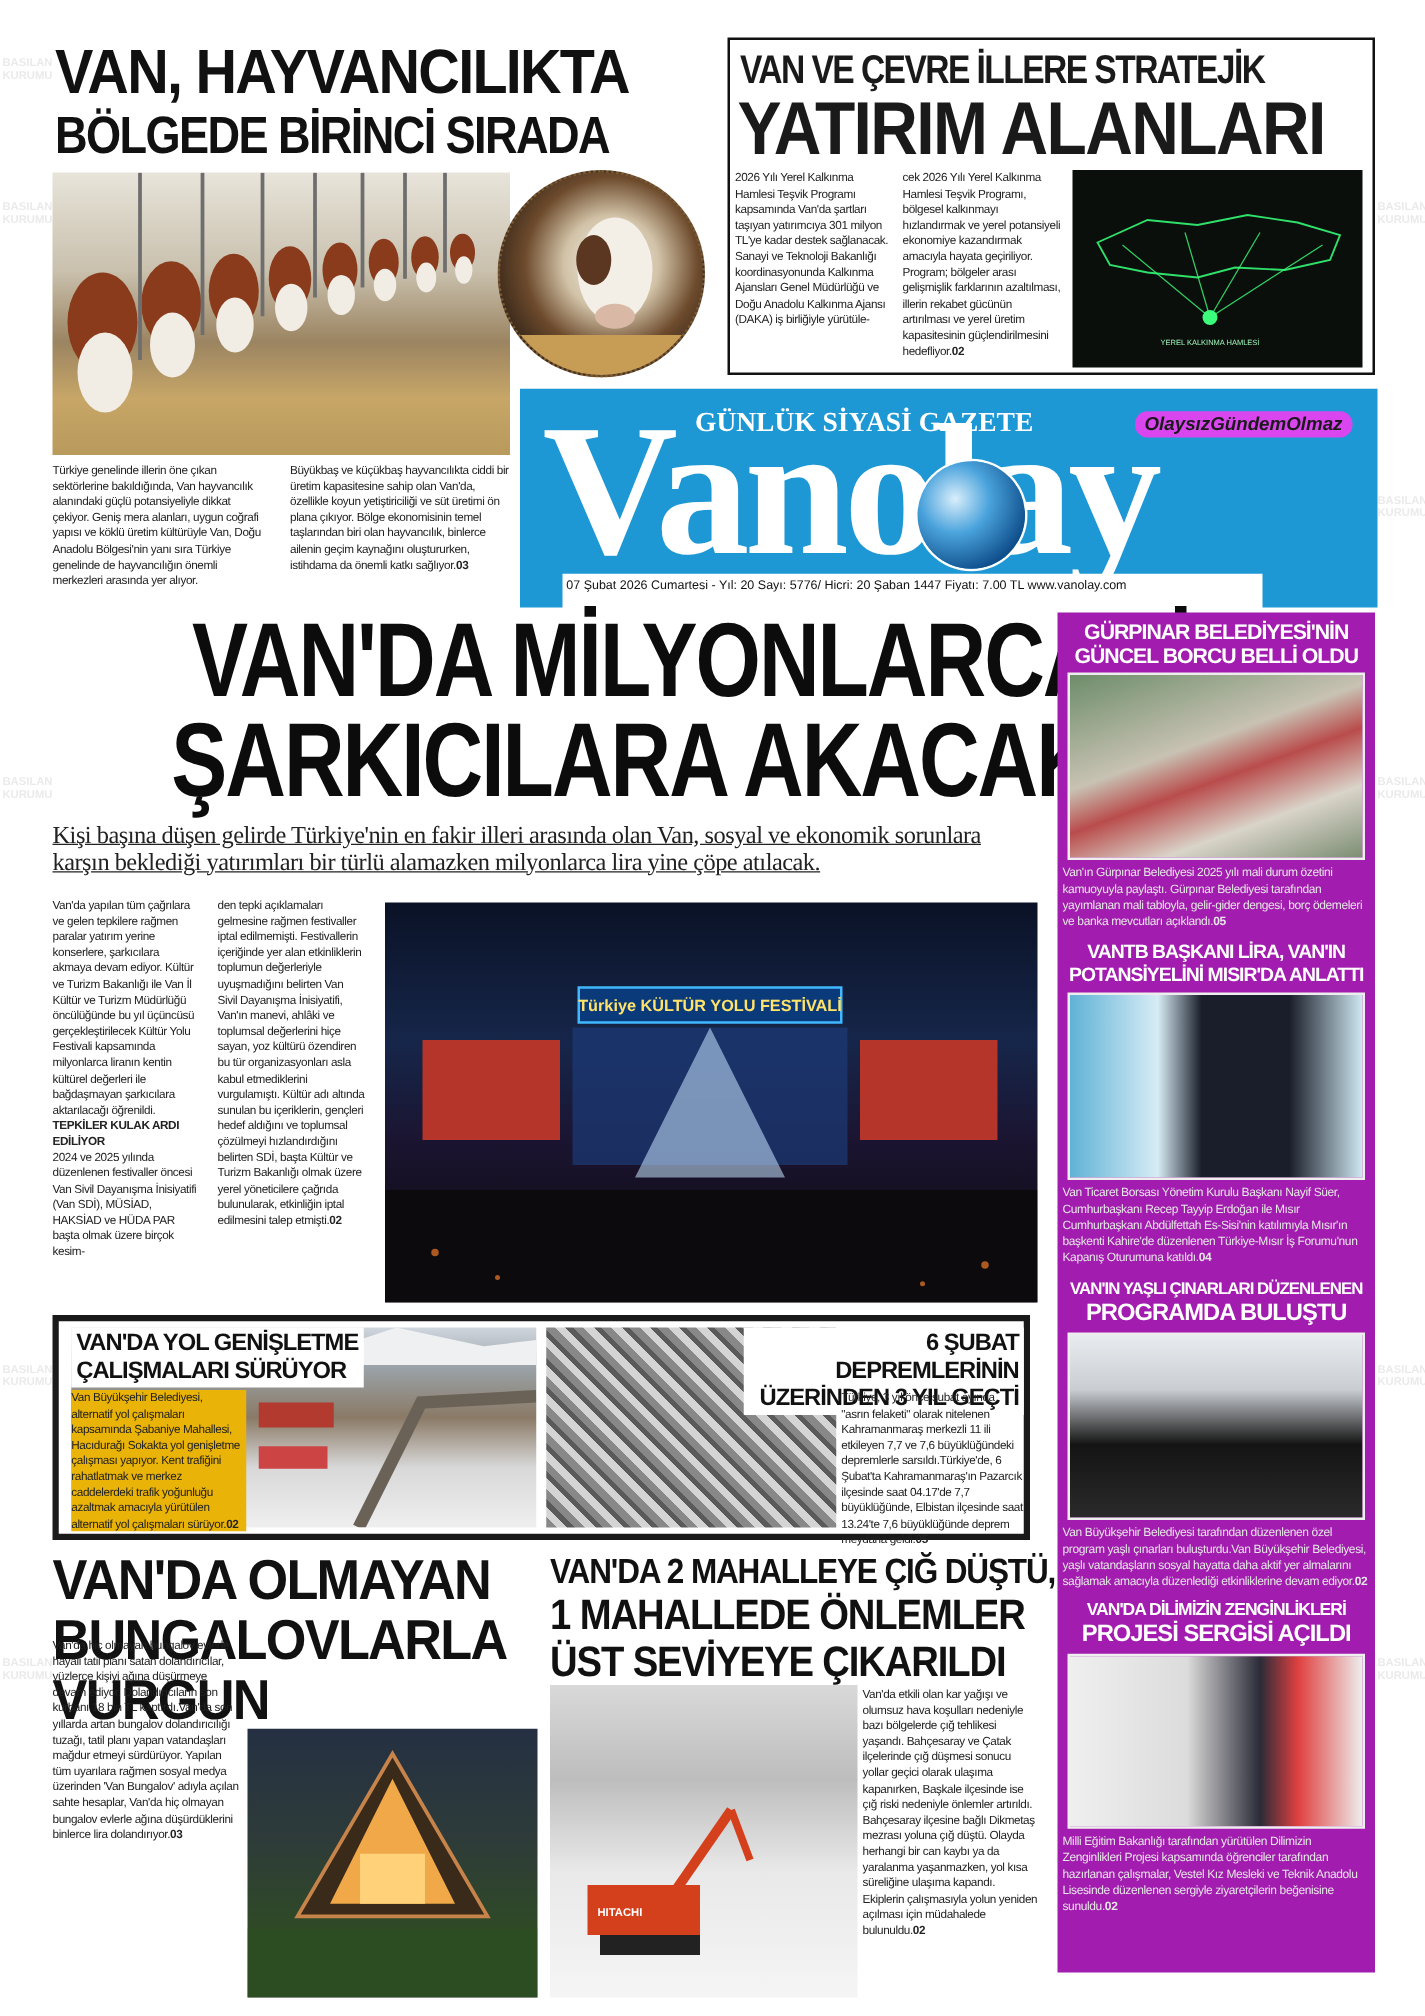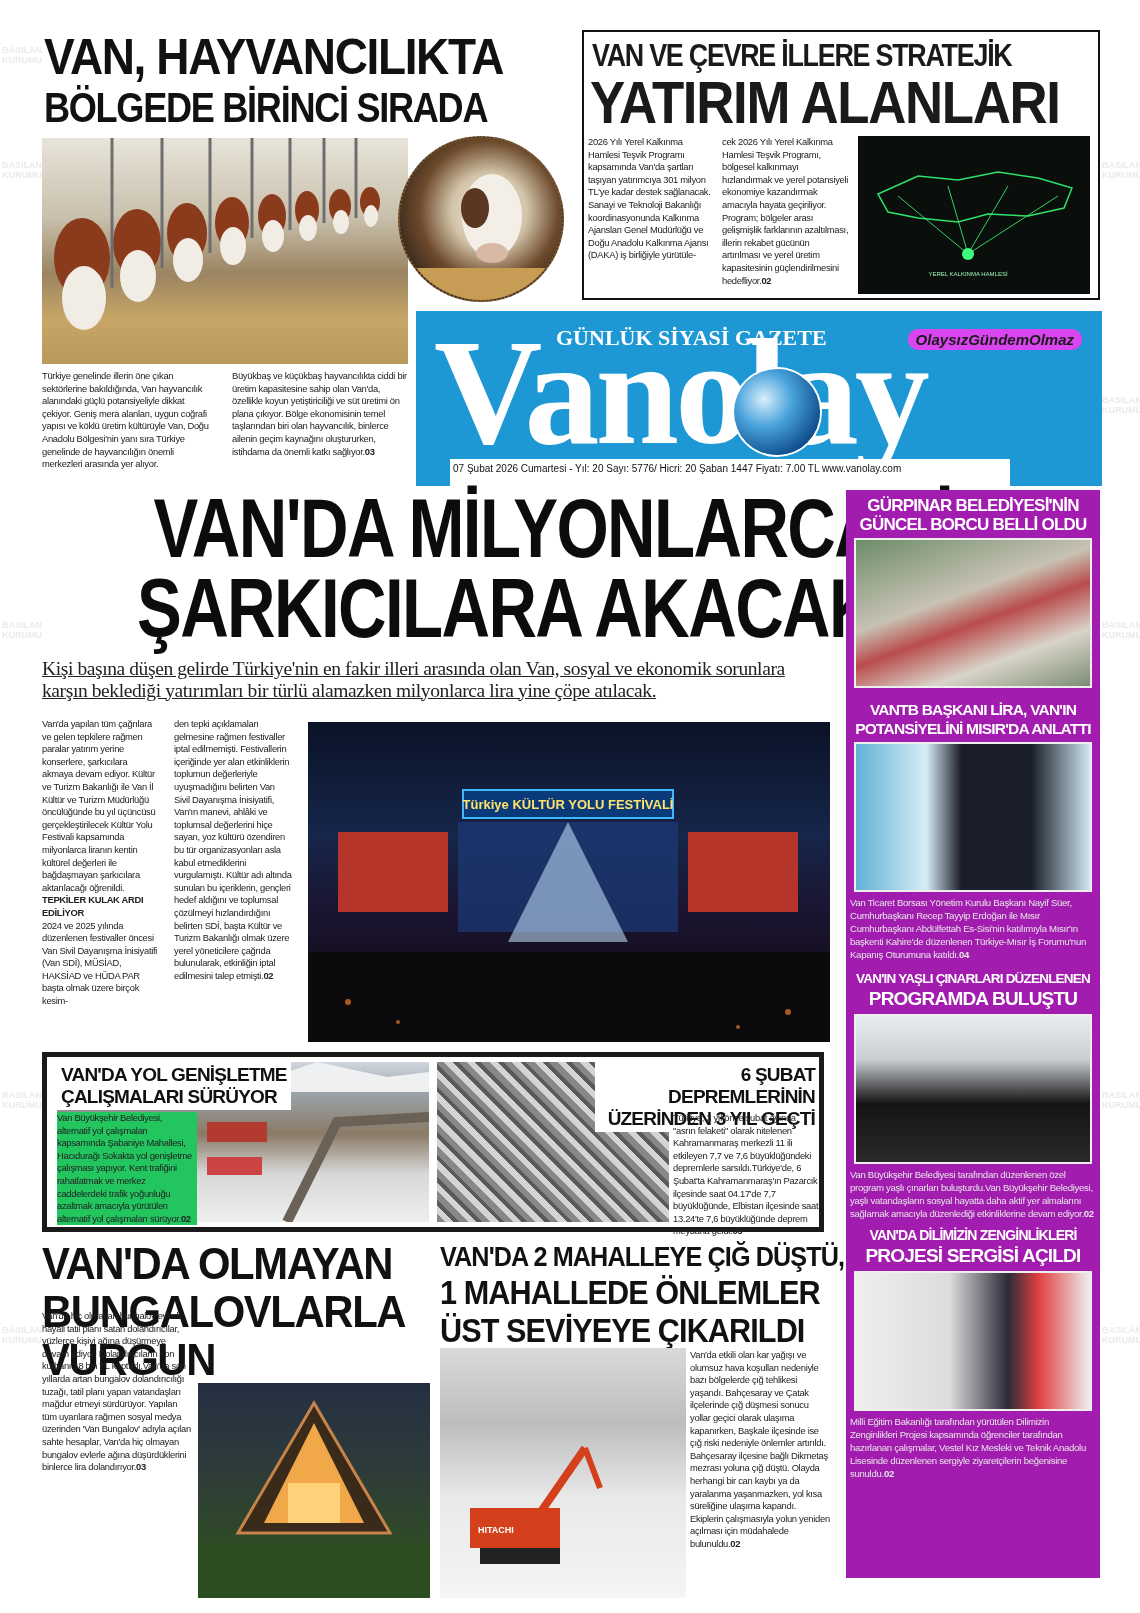--- a/index.html
+++ b/index.html
@@ -224,21 +224,21 @@
       <polygon points="200,20 260,0 330,15 372,10 372,30 200,30" fill="#eef0f2"></polygon>
       <rect x="150" y="60" width="60" height="20" fill="#b33a2f"></rect>
       <rect x="150" y="95" width="55" height="18" fill="#c44"></rect>
       <path d="M230 160 L280 60 L372 55" stroke="#6b6257" stroke-width="10" fill="none"></path>
     </svg>
   </div>
   <div class="abs sm-h" style="left:10px;top:5px;padding:2px 4px">
     <div>VAN'DA YOL GENİŞLETME</div>
     <div>ÇALIŞMALARI SÜRÜYOR</div>
   </div>
-  <div class="abs body-text" style="left:10px;top:55px;width:140px;background:#22c55e">
+  <div class="abs body-text" style="left:10px;top:55px;width:140px;background:#eab308">
     <span>Van Büyükşehir Belediyesi, alternatif yol çalışmaları kapsamında Şabaniye Mahallesi, Hacıdurağı Sokakta yol genişletme çalışması yapıyor. Kent trafiğini rahatlatmak ve merkez caddelerdeki trafik yoğunluğu azaltmak amacıyla yürütülen alternatif yol çalışmaları sürüyor.</span><b>02</b>
   </div>
 
   <div class="photo" style="left:390px;top:5px;width:232px;height:160px;background:repeating-linear-gradient(45deg,#888 0 6px,#d4d4d4 6px 12px,#5a5a5a 12px 16px)"></div>
   <div class="abs sm-h" style="left:548px;top:5px;padding:2px 4px;text-align:right">
     <div>6 ŞUBAT DEPREMLERİNİN</div>
     <div>ÜZERİNDEN 3 YIL GEÇTİ</div>
   </div>
   <div class="abs body-text" style="left:626px;top:55px;width:146px">
     <span>Türkiye, 3 yıl önce şubat ayında "asrın felaketi" olarak nitelenen Kahramanmaraş merkezli 11 ili etkileyen 7,7 ve 7,6 büyüklüğündeki depremlerle sarsıldı.Türkiye'de, 6 Şubat'ta Kahramanmaraş'ın Pazarcık ilçesinde saat 04.17'de 7,7 büyüklüğünde, Elbistan ilçesinde saat 13.24'te 7,6 büyüklüğünde deprem meydana geldi.</span><b>05</b>
@@ -283,20 +283,21 @@
     <span>Van'da etkili olan kar yağışı ve olumsuz hava koşulları nedeniyle bazı bölgelerde çığ tehlikesi yaşandı. Bahçesaray ve Çatak ilçelerinde çığ düşmesi sonucu yollar geçici olarak ulaşıma kapanırken, Başkale ilçesinde ise çığ riski nedeniyle önlemler artırıldı. Bahçesaray ilçesine bağlı Dikmetaş mezrası yoluna çığ düştü. Olayda herhangi bir can kaybı ya da yaralanma yaşanmazken, yol kısa süreliğine ulaşıma kapandı. Ekiplerin çalışmasıyla yolun yeniden açılması için müdahalede bulunuldu.</span><b>02</b>
   </div>
 </section>
 
 <aside id="rightcol" class="abs">
 
   <div style="padding-top:6px">
     <div class="rc-h">GÜRPINAR BELEDİYESİ'NİN</div>
     <div class="rc-h">GÜNCEL BORCU BELLİ OLDU</div>
     <div class="rc-img" style="height:150px;background:linear-gradient(160deg,#6d8d6a 0%,#c8c2b3 40%,#b94c4c 55%,#d9d4c9 75%,#7c8d73 100%)"></div>
+    <div class="rc-t"><span>Van'ın Gürpınar Belediyesi 2025 yılı mali durum özetini kamuoyuyla paylaştı. Gürpınar Belediyesi tarafından yayımlanan mali tabloyla, gelir-gider dengesi, borç ödemeleri ve banka mevcutları açıklandı.</span><b>05</b></div>
   </div>
 
   <div style="padding-top:8px">
     <div class="rc-h" style="font-size:15.5px">VANTB BAŞKANI LİRA, VAN'IN</div>
     <div class="rc-h" style="font-size:15.5px">POTANSİYELİNİ MISIR'DA ANLATTI</div>
     <div class="rc-img" style="height:150px;background:linear-gradient(90deg,#5fb2d6 0%,#d7ecf5 30%,#1a1e2a 45%,#1a1e2a 75%,#cfe8f2 100%)"></div>
     <div class="rc-t"><span>Van Ticaret Borsası Yönetim Kurulu Başkanı Nayif Süer, Cumhurbaşkanı Recep Tayyip Erdoğan ile Mısır Cumhurbaşkanı Abdülfettah Es-Sisi'nin katılımıyla Mısır'ın başkenti Kahire'de düzenlenen Türkiye-Mısır İş Forumu'nun Kapanış Oturumuna katıldı.</span><b>04</b></div>
   </div>
 
   <div style="padding-top:8px">

